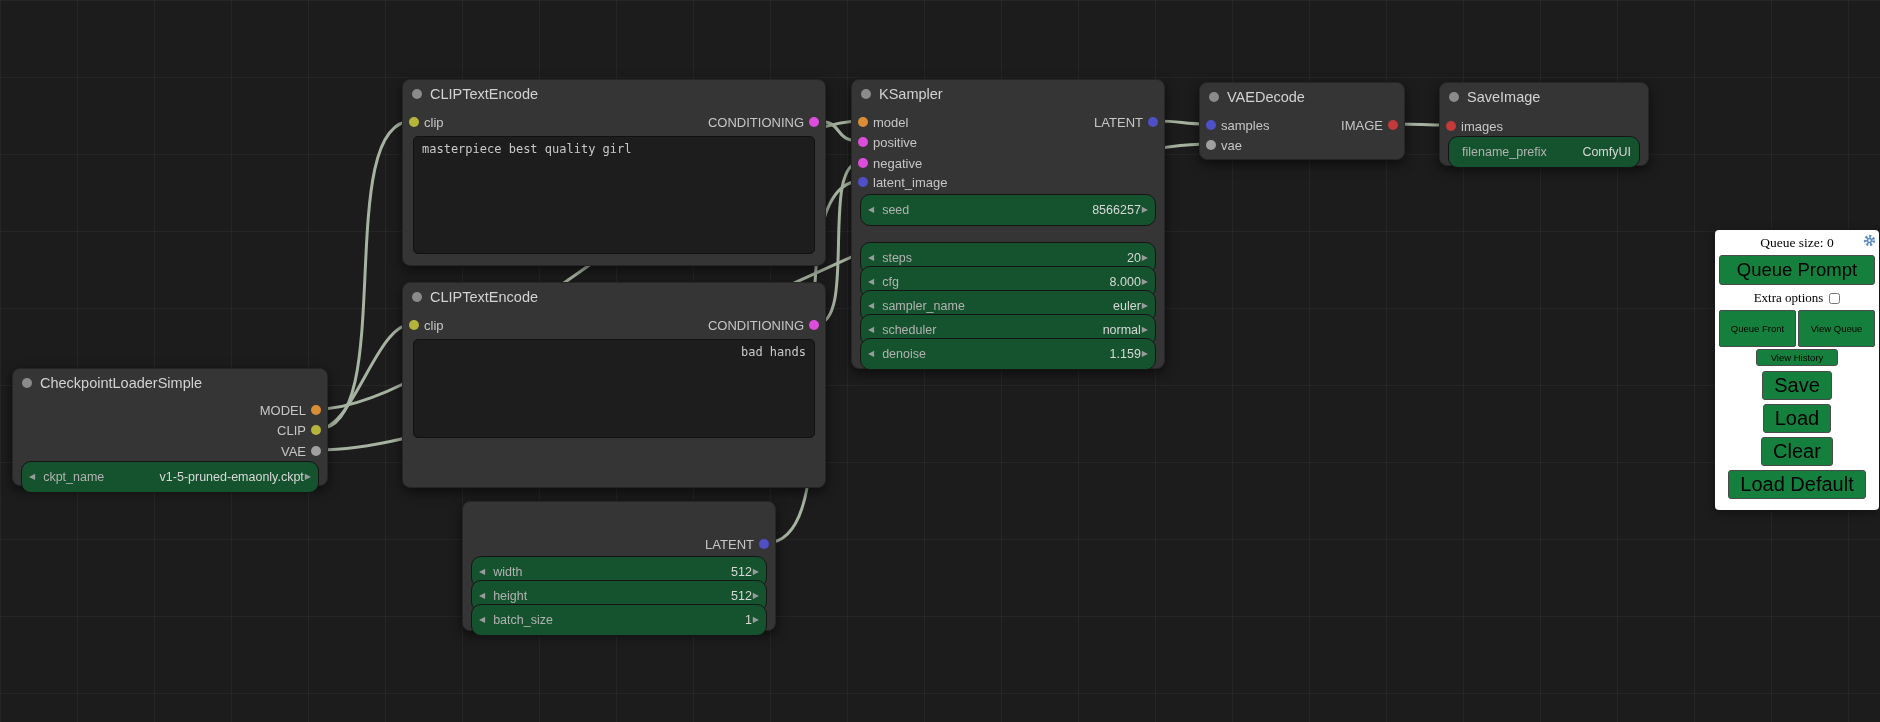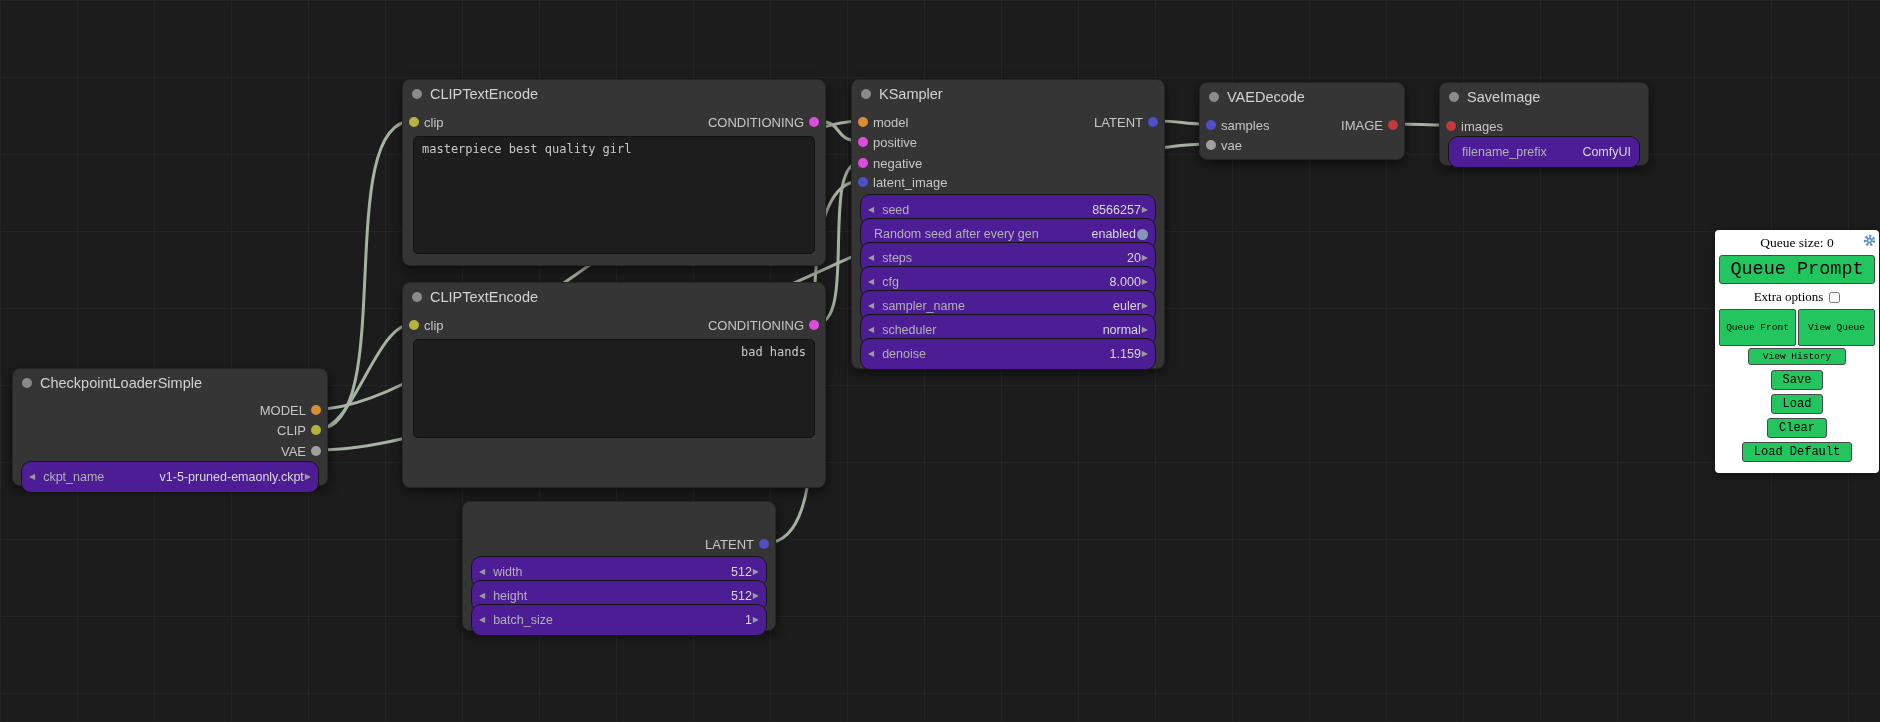--- a/index.html
+++ b/index.html
@@ -22,46 +22,46 @@
           gap:8px;padding-left:9px;color:#d2d2d2;font-size:14.5px;white-space:nowrap;overflow:hidden}
   .tdot{width:10px;height:10px;border-radius:50%;background:#8b8b8b;flex:none}
 
   .slot{position:absolute;height:20px;display:flex;align-items:center;font-size:13px;color:#c6c6c6;white-space:nowrap}
   .slot.in{left:0;padding-left:21px}
   .slot.out{right:0;padding-right:21px;justify-content:flex-end}
   .pdot{position:absolute;top:50%;width:10px;height:10px;border-radius:50%;transform:translateY(-50%);background:#888}
   .slot.in .pdot{left:6px}
   .slot.out .pdot{right:6px}
 
-  .widget{position:absolute;left:8px;right:8px;height:32px;background:#4c1d95;border:1px solid #151515;
+  .widget{position:absolute;left:8px;right:8px;height:32px;background:#14532d;border:1px solid #151515;
           border-radius:10px;display:flex;align-items:center;font-size:12.5px;padding:0 7px;white-space:nowrap}
   .warrow{color:#9a9a9a;font-size:8px;flex:none;line-height:1}
   .wlabel{margin-left:8px;color:#b2b2b2;flex:1;overflow:hidden}
   .wvalue{margin-right:1px;color:#d8d8d8}
   .widget.noarrow .wlabel{margin-left:6px}
   .toggledot{width:11px;height:11px;border-radius:50%;flex:none}
 
   .ta{position:absolute;left:10px;right:10px;background:#1d1d1d;border:1px solid #111;border-radius:5px;
       color:#c9c9c9;font-family:"DejaVu Sans Mono",monospace;font-size:12px;padding:5px 8px;
       resize:none;outline:none;overflow:hidden}
 
   
   .menu{position:absolute;left:1715px;top:230px;width:164px;z-index:2;background:#fff;border-radius:4px;
         padding:3px 4px 7px;color:#000;font-family:"Liberation Serif",serif;box-shadow:0 2px 10px rgba(0,0,0,.45)}
   .menu-header{position:relative;text-align:center;font-size:13.5px;padding:2px 0 3px}
   .gear{position:absolute;right:-1px;top:1px;line-height:0;cursor:pointer}
-  .menu button{font-family:Liberation Mono, monospace;background:#22c55e;border:1px solid #4a4a4a;
+  .menu button{font-family:Liberation Sans, sans-serif;background:#15803d;border:1px solid #4a4a4a;
                border-radius:3px;color:#000;cursor:pointer}
   .qp{display:block;width:100%;font-size:18.5px;padding:3px 0;margin:1px 0 3px}
   .extra{display:flex;justify-content:center;align-items:center;gap:6px;font-size:13px;padding:2px 0 3px;cursor:pointer}
   .extra input{width:11px;height:11px;cursor:pointer}
   .btn-row{display:flex;gap:2px;margin:1px 0}
   .btn-row button{flex:1;font-size:9.5px;padding:12px 0;border-radius:2px}
   .vh{display:block;margin:2px auto 5px;font-size:9.5px;padding:2px 14px;border-radius:2px}
-  .big{display:block;margin:4px auto;font-size:12px;padding:2px 11px}
+  .big{display:block;margin:4px auto;font-size:20px;padding:2px 11px}
 </style>
 </head>
 <body>
 
 <svg class="links" width="1880" height="722">
   <path class="link" d="M318 409 C453 409 726 121 861 121" stroke="#a5b3a0"></path>
   <path class="link" d="M318 429 C398 429 332 121 412 121" stroke="#a5b3a0"></path>
   <path class="link" d="M318 429 C354 429 376 324 412 324" stroke="#a5b3a0"></path>
   <path class="link" d="M318 450 C541 450 986 144 1209 144" stroke="#a5b3a0"></path>
   <path class="link" d="M816 121 C846 121 831 141 861 141" stroke="#a5b3a0"></path>
@@ -178,25 +178,20 @@
     <span>LATENT</span>
     <span class="pdot" style="background: rgb(79, 79, 200);"></span>
   </div>
 
   <div class="widget" style="top:114px">
     <span class="warrow">◀</span>
     <span class="wlabel">seed</span>
     <span class="wvalue">8566257</span>
     <span class="warrow">▶</span>
   </div>
-  <div class="widget noarrow" style="top:138px">
-    <span class="wlabel">Random seed after every gen</span>
-    <span class="wvalue">enabled</span>
-    <span class="toggledot" style="background: rgb(130, 150, 181);"></span>
-  </div>
   <div class="widget" style="top:162px">
     <span class="warrow">◀</span>
     <span class="wlabel">steps</span>
     <span class="wvalue">20</span>
     <span class="warrow">▶</span>
   </div>
   <div class="widget" style="top:186px">
     <span class="warrow">◀</span>
     <span class="wlabel">cfg</span>
     <span class="wvalue">8.000</span>

